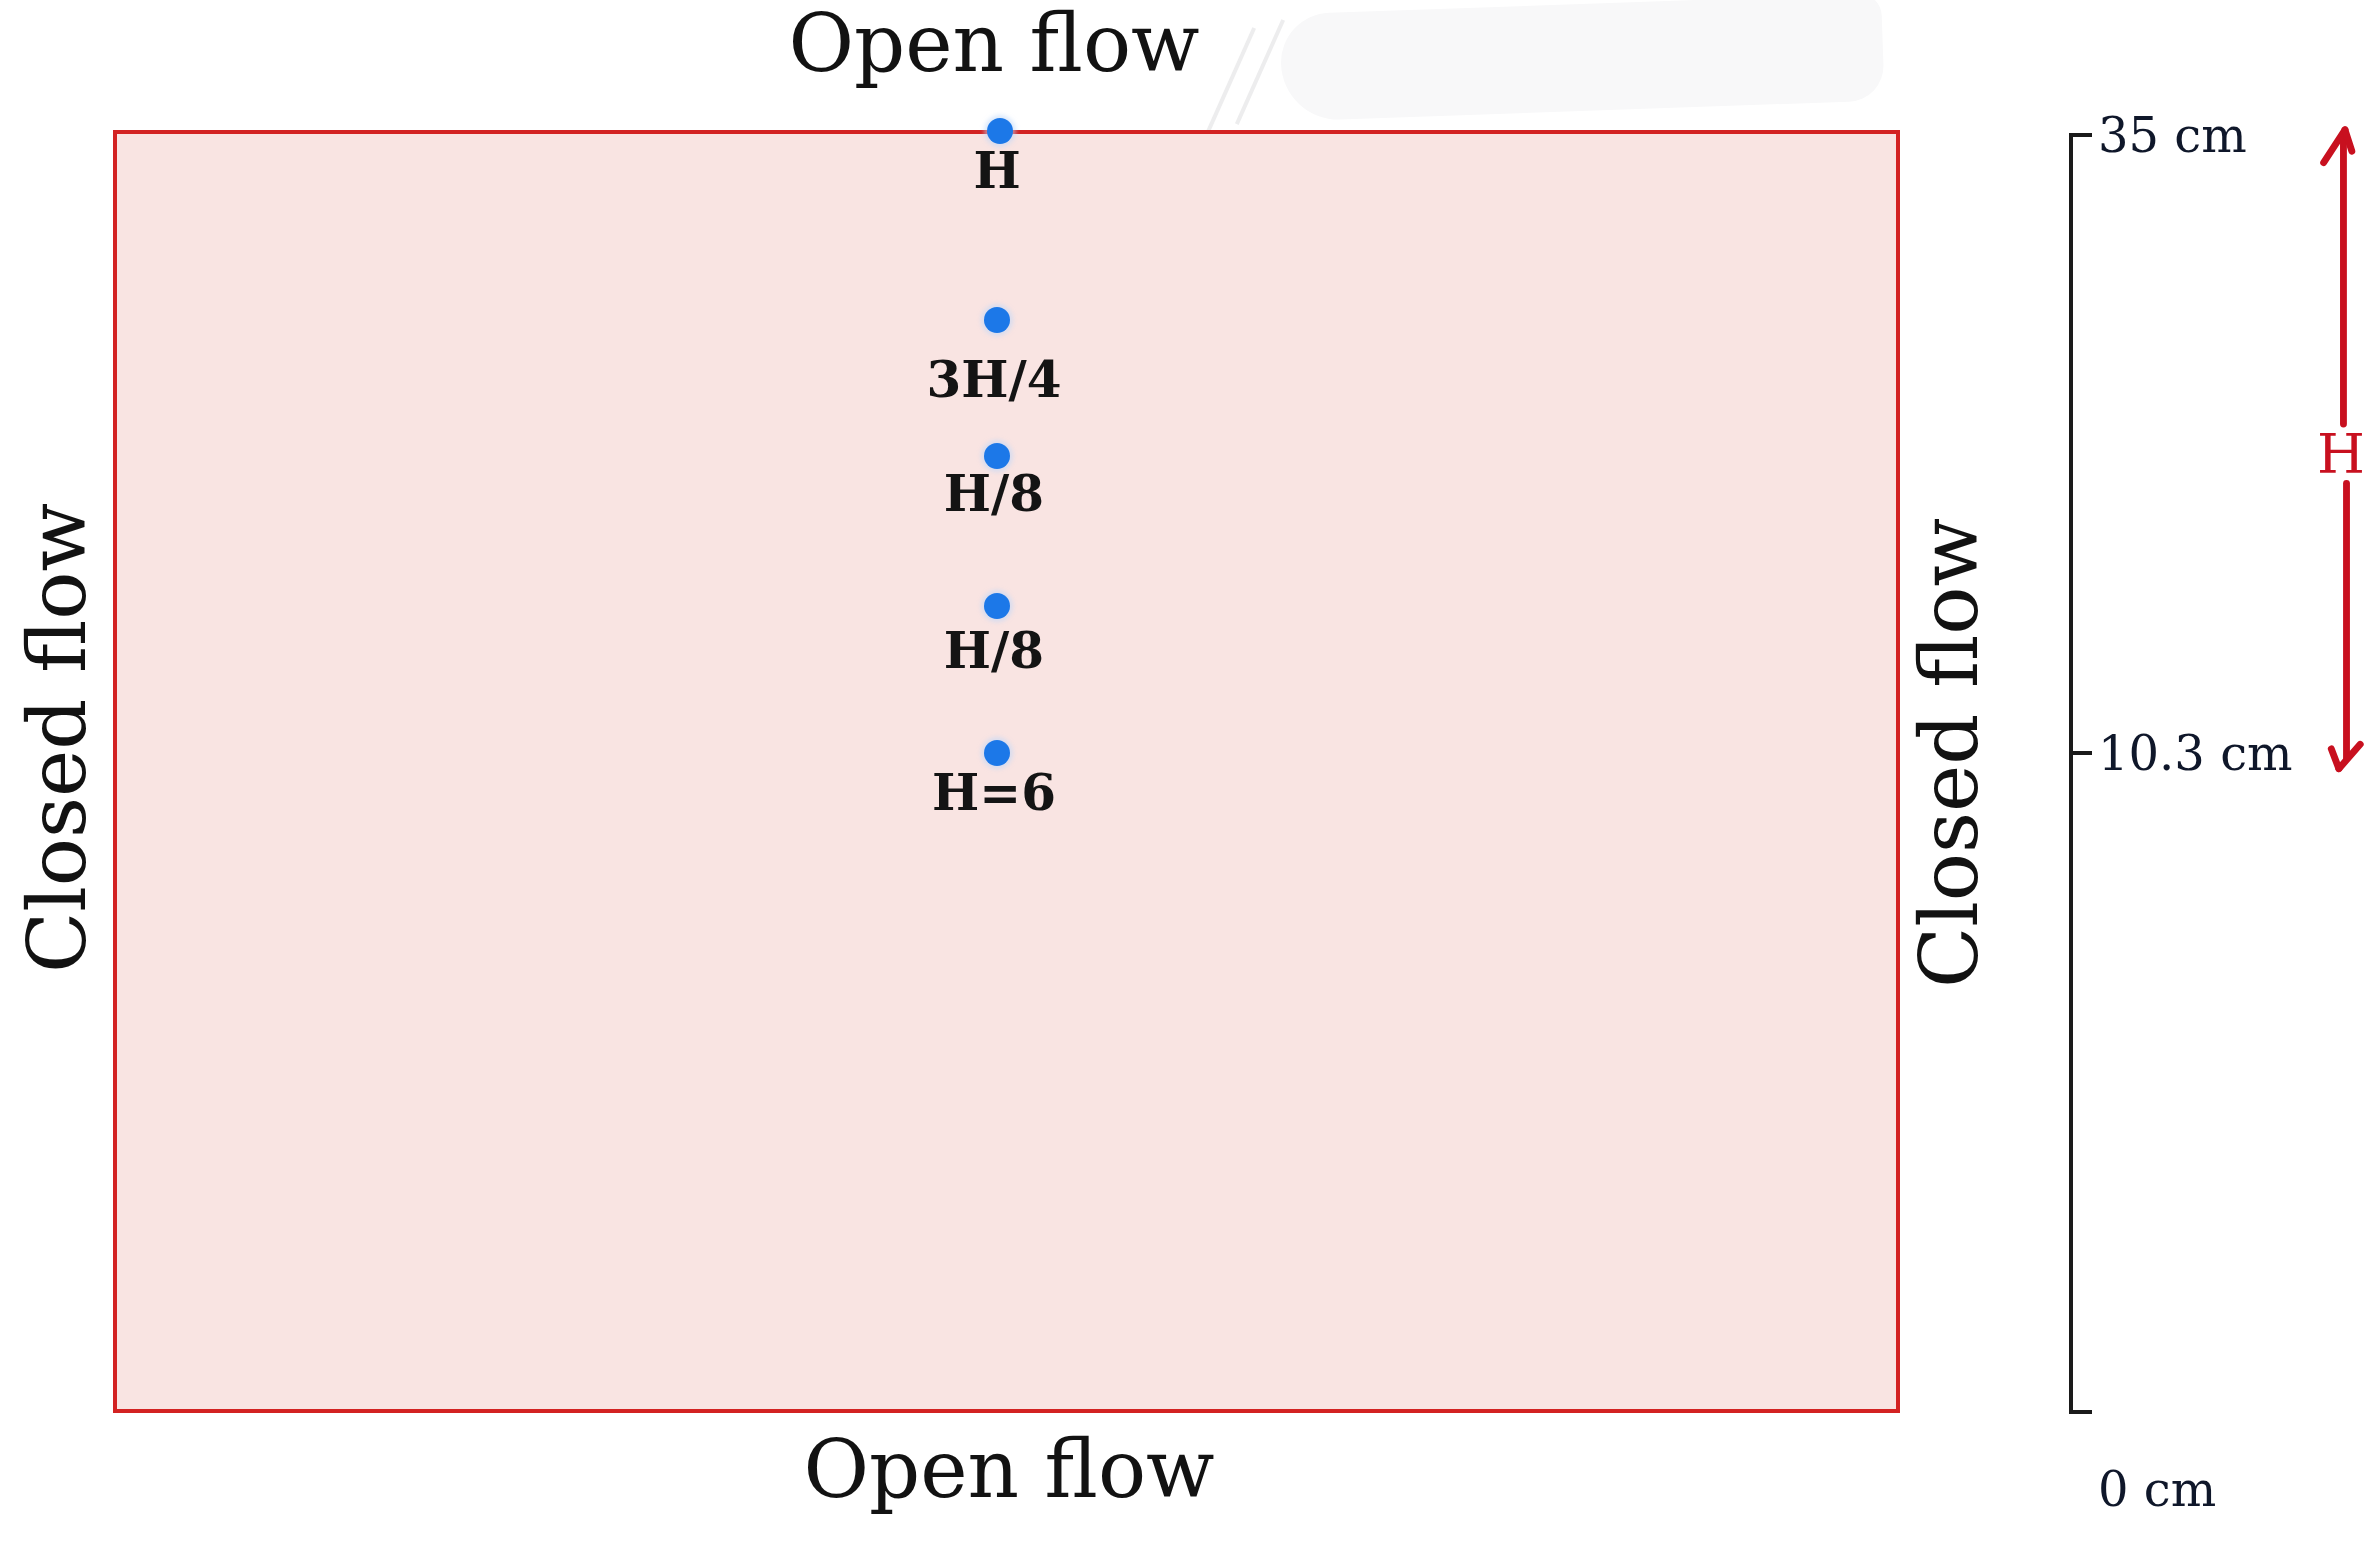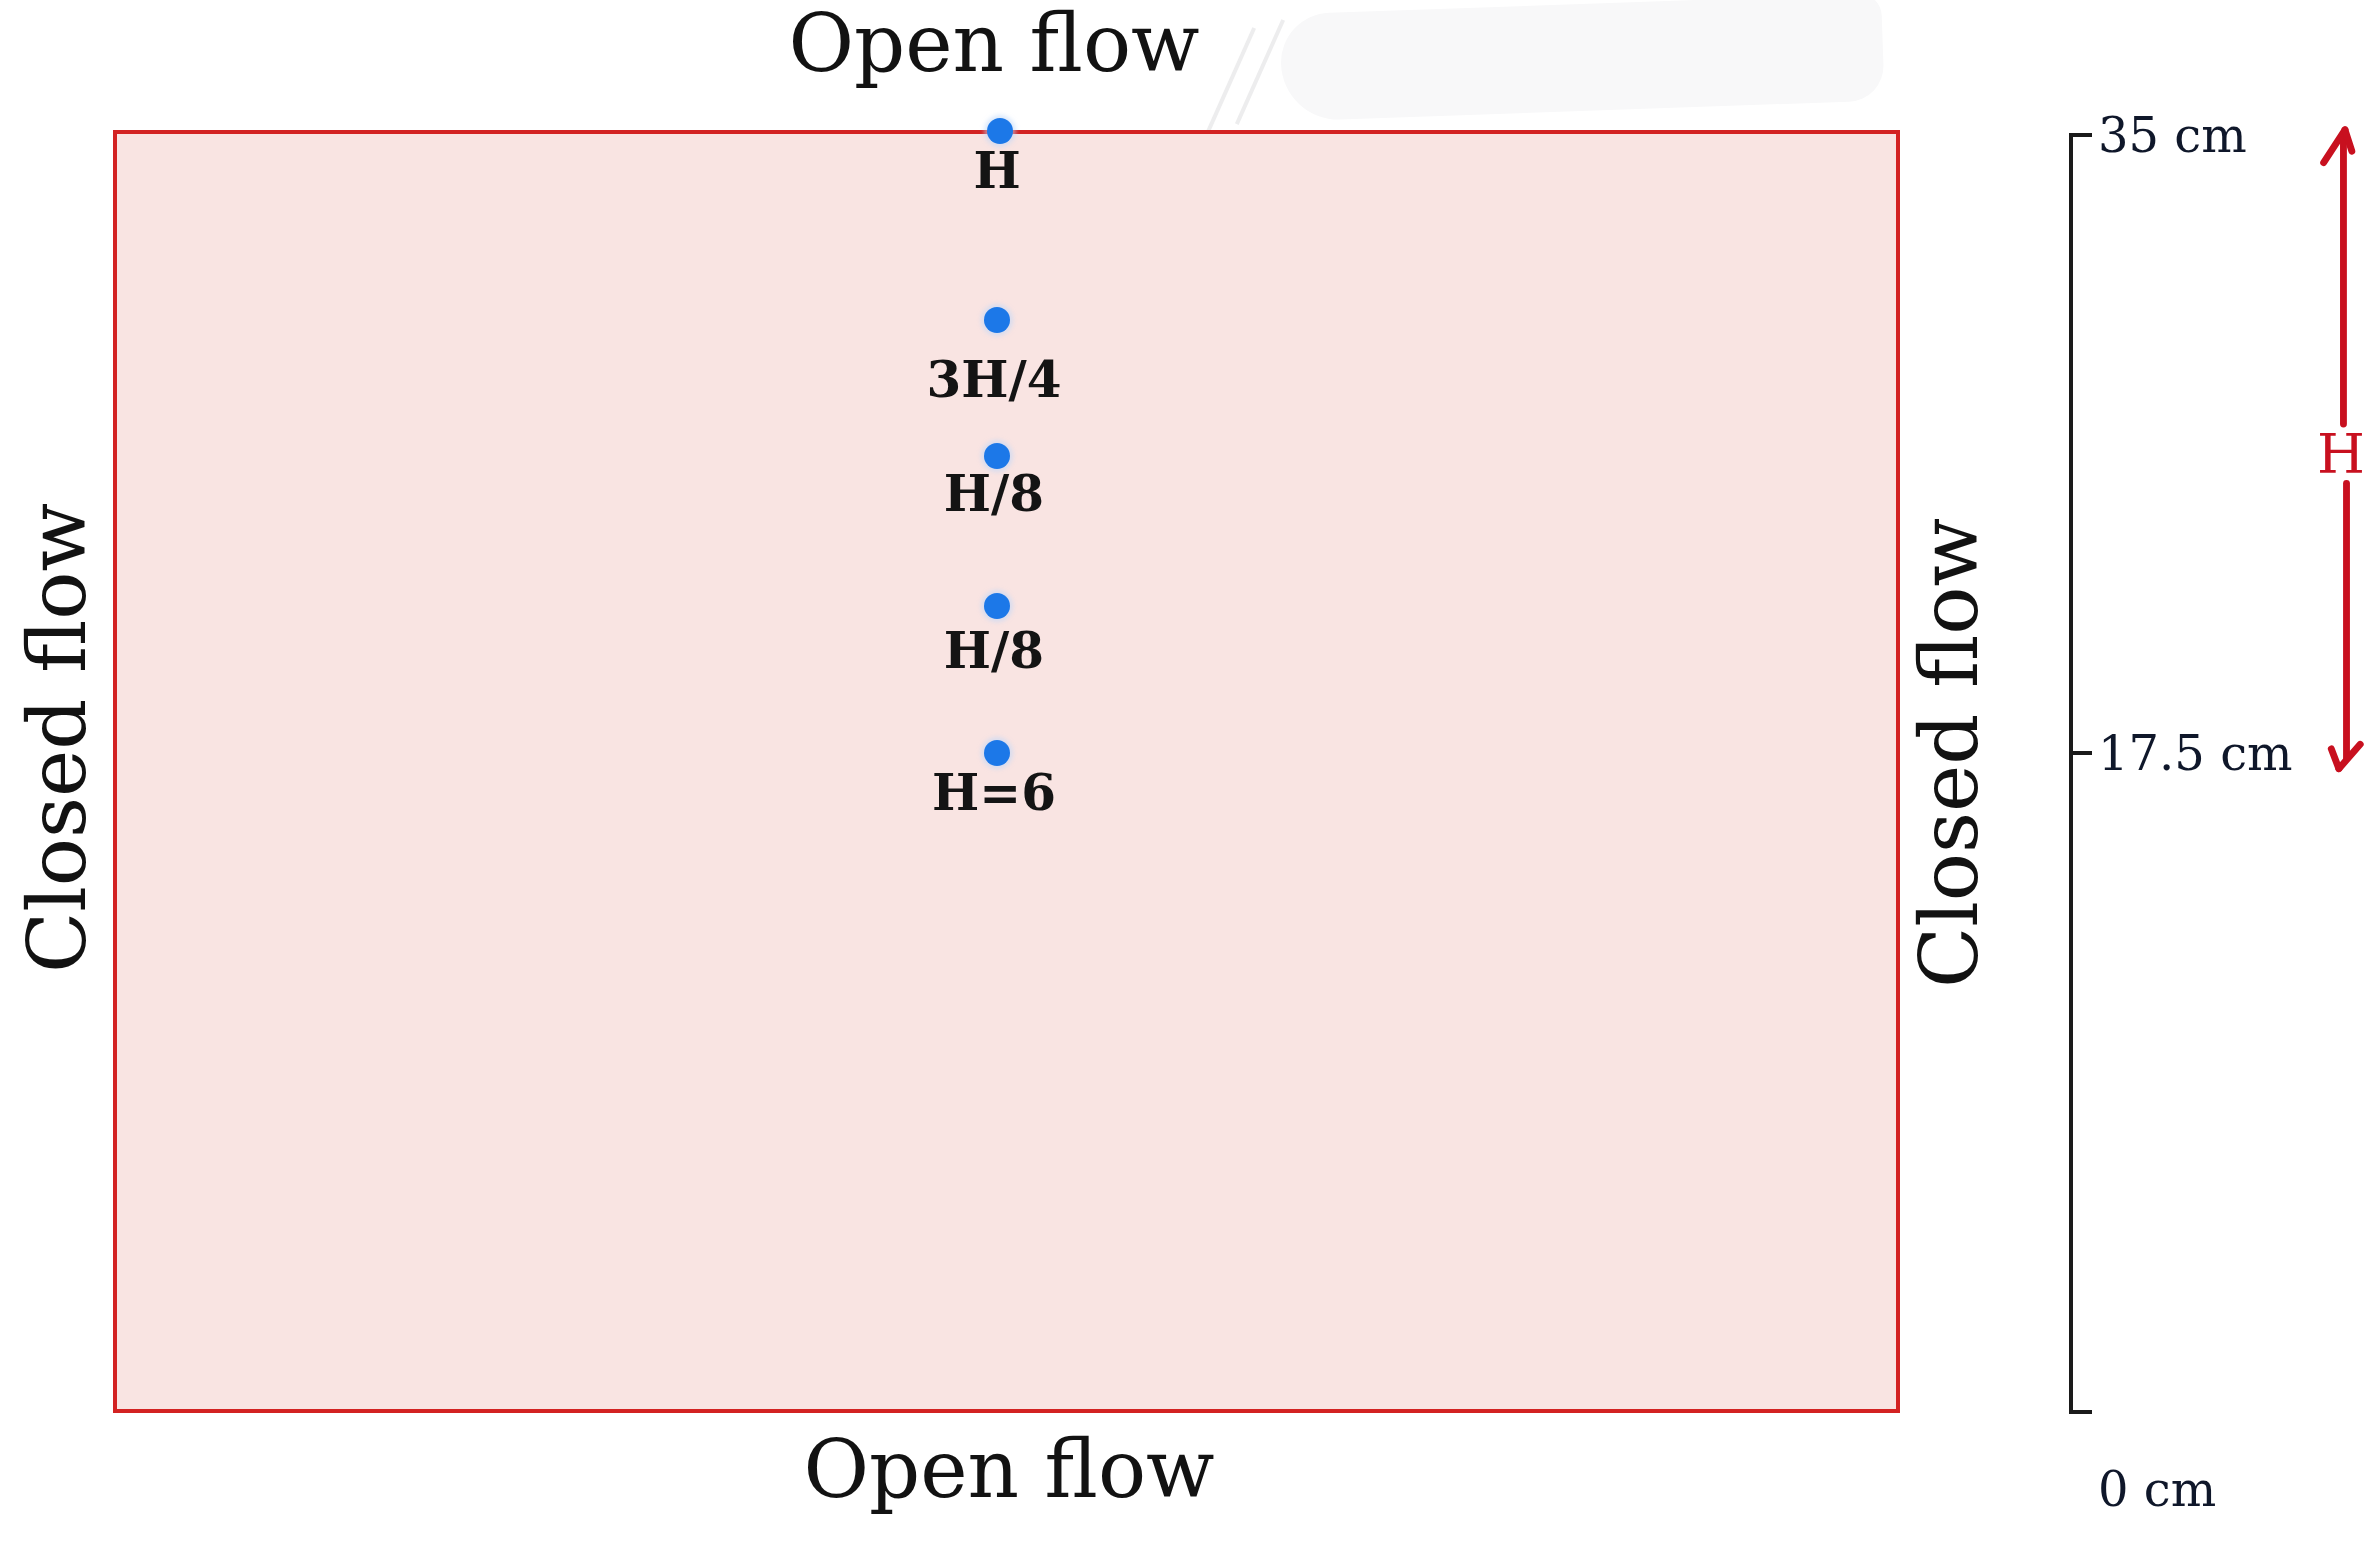--- a/index.html
+++ b/index.html
@@ -139,21 +139,21 @@
     <div class="abs probe-label" style="left: 994px; top: 651px;">H/8</div>
     <div class="abs probe-dot" style="left: 997px; top: 753px;"></div>
     <div class="abs probe-label" style="left: 994px; top: 793px;">H=6</div>
   </div>
 
 <div class="abs scale-line"></div>
 <div>
     <div class="abs scale-tick" style="top: 133px;"></div>
     <div class="abs scale-label" style="top: 135px;">35 cm</div>
     <div class="abs scale-tick" style="top: 751px;"></div>
-    <div class="abs scale-label" style="top: 753px;">17.5 cm</div>
+    <div class="abs scale-label" style="top: 753px;">10.3 cm</div>
     <div class="abs scale-tick" style="top: 1410px;"></div>
     <div class="abs scale-label" style="top: 1489px;">0 cm</div>
   </div>
 
 <svg class="abs overlay" width="2377" height="1548" viewBox="0 0 3118 2030">
   <g stroke="#c8101f" stroke-width="9" fill="none" stroke-linecap="round">
 
     <path d="M 3074 556 L 3074 178"></path>
     <path d="M 3048 213 L 3076 170"></path>
     <path d="M 3076 170 L 3085 198"></path>

